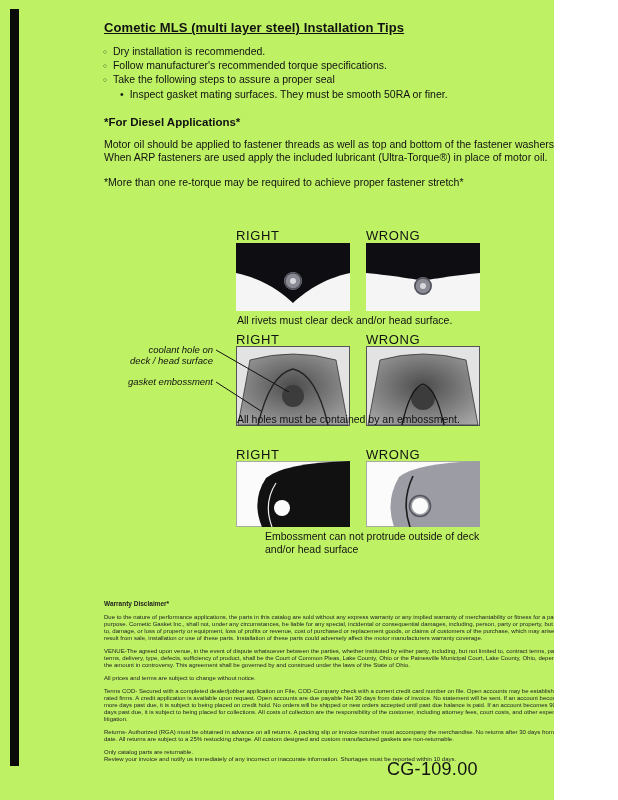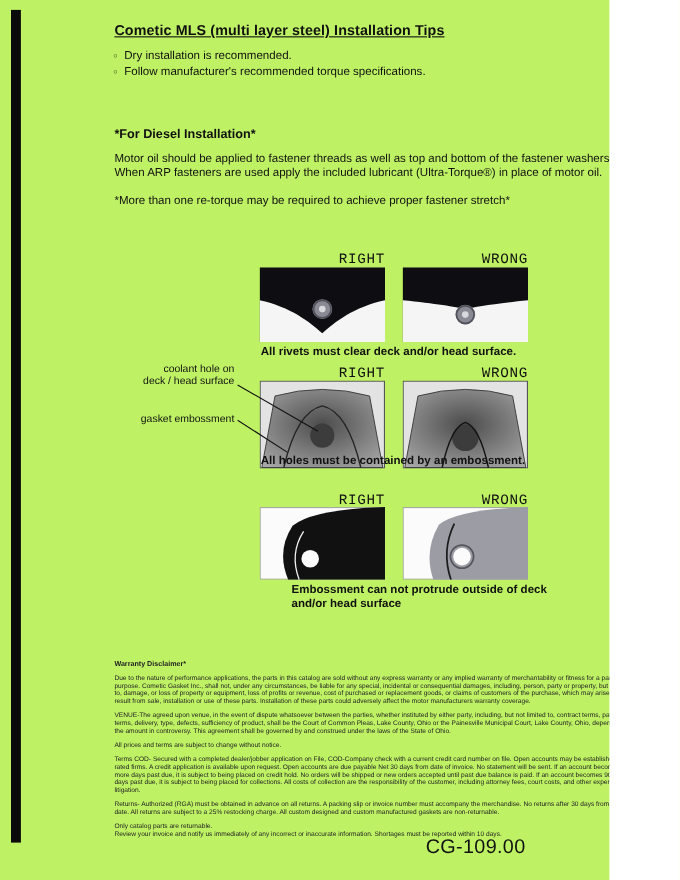--- a/index.html
+++ b/index.html
@@ -13,23 +13,23 @@
   .tips { position:absolute; left:103px; top:45px; width:486px; font-size:10.5px; line-height:13.2px; list-style:none; }
   .tips li.l1::before { content:"○"; font-size:6.5px; margin-right:6px; position:relative; top:-1.5px; }
   .tips li.l2 { margin-left:17px; }
   .tips li.l2::before { content:"•"; margin-right:6px; }
 
   .diesel { position:absolute; left:104px; top:116px; width:472px; font-size:10.5px; line-height:13.2px; }
   .diesel h2 { font-size:11.5px; font-weight:bold; margin-bottom:9px; }
   .diesel p { margin-bottom:11px; }
 
   .figures { position:absolute; left:0; top:226px; width:618px; height:340px; }
-  .fig-label { position:absolute; font-size:13px; letter-spacing:0.6px; width:114px; text-align:right;font-family:Liberation Mono, monospace; }
+  .fig-label { position:absolute; font-size:13px; letter-spacing:0.6px; width:114px; text-align:left; }
   .panel { position:absolute; width:114px; line-height:0; }
-  .caption { position:absolute; font-size:10.5px; line-height:12.5px;font-weight:bold; }
+  .caption { position:absolute; font-size:10.5px; line-height:12.5px; }
   .annotation { position:absolute; font-size:9.5px; line-height:11px; text-align:right; width:125px; left:88px; }
   .leader-overlay { position:absolute; left:0; top:0; width:618px; height:340px; pointer-events:none; }
 
   .disclaimer { position:absolute; left:104px; top:600px; width:479px; font-size:6px; line-height:7px; color:#222; }
   .disclaimer h3 { font-size:6.5px; font-weight:bold; margin-bottom:7px; }
   .disclaimer p { margin-bottom:6px; }
   .disclaimer p.tight { margin-bottom:0; }
 
   .footer-code { position:absolute; left:387px; top:759px; font-size:18px; letter-spacing:0.3px; }
 </style>
@@ -37,24 +37,26 @@
 <body>
 
 <div class="page">
   <div class="left-bar"></div>
 
   <h1 class="title">Cometic MLS (multi layer steel) Installation Tips</h1>
 
   <ul class="tips">
     <li class="l1">Dry installation is recommended.</li>
     <li class="l1">Follow manufacturer's recommended torque specifications.</li>
+    <li class="l1">Take the following steps to assure a proper seal</li>
+    <li class="l2">Inspect gasket mating surfaces.  They must be smooth 50RA or finer.</li>
   </ul>
 
   <div class="diesel">
-    <h2>*For Diesel Installation*</h2>
+    <h2>*For Diesel Applications*</h2>
     <p>Motor oil should be applied to fastener threads as well as top and bottom of the fastener washers. When ARP fasteners are used apply the included lubricant (Ultra-Torque®) in place of motor oil.</p>
     <p>*More than one re-torque may be required to achieve proper fastener stretch*</p>
   </div>
 
   <div class="figures">
 
     <div class="fig-label" style="left:236px; top:2px;">RIGHT</div>
     <div class="fig-label" style="left:366px; top:2px;">WRONG</div>
 
     <div class="panel" style="left:236px; top:17px;">
@@ -103,25 +105,25 @@
             <stop offset="100%" stop-color="#aeaeae"></stop>
           </radialGradient>
         </defs>
         <rect x="0.5" y="0.5" width="113" height="79" fill="#e3e3e3" stroke="#555" stroke-width="1"></rect>
         <path d="M2,79 L14,14 Q57,2 100,14 L112,79 Z" fill="url(#mountW)" stroke="#333" stroke-width="0.8"></path>
         <circle cx="57" cy="52" r="12" fill="#3c3c3c"></circle>
         <path d="M36,79 Q44,42 57,38 Q70,42 78,79" fill="none" stroke="#111" stroke-width="1.3"></path>
       </svg>
     </div>
 
-    <div class="annotation" style="top:104px;">
+    <div class="annotation" style="top:118px;font-style:italic;">
       <div>coolant hole on</div>
       <div>deck / head surface</div>
     </div>
-    <div class="annotation" style="top:150px;">gasket embossment</div>
+    <div class="annotation" style="top:150px;font-style:italic;">gasket embossment</div>
 
     <svg class="leader-overlay" viewBox="0 0 618 340">
       <line x1="216" y1="124" x2="289" y2="166" stroke="#111" stroke-width="1"></line>
       <line x1="216" y1="156" x2="261" y2="185" stroke="#111" stroke-width="1"></line>
     </svg>
 
     <div class="caption" style="left:237px; top:187px;">All holes must be contained by an embossment.</div>
 
     <div class="fig-label" style="left:236px; top:221px;">RIGHT</div>
     <div class="fig-label" style="left:366px; top:221px;">WRONG</div>

